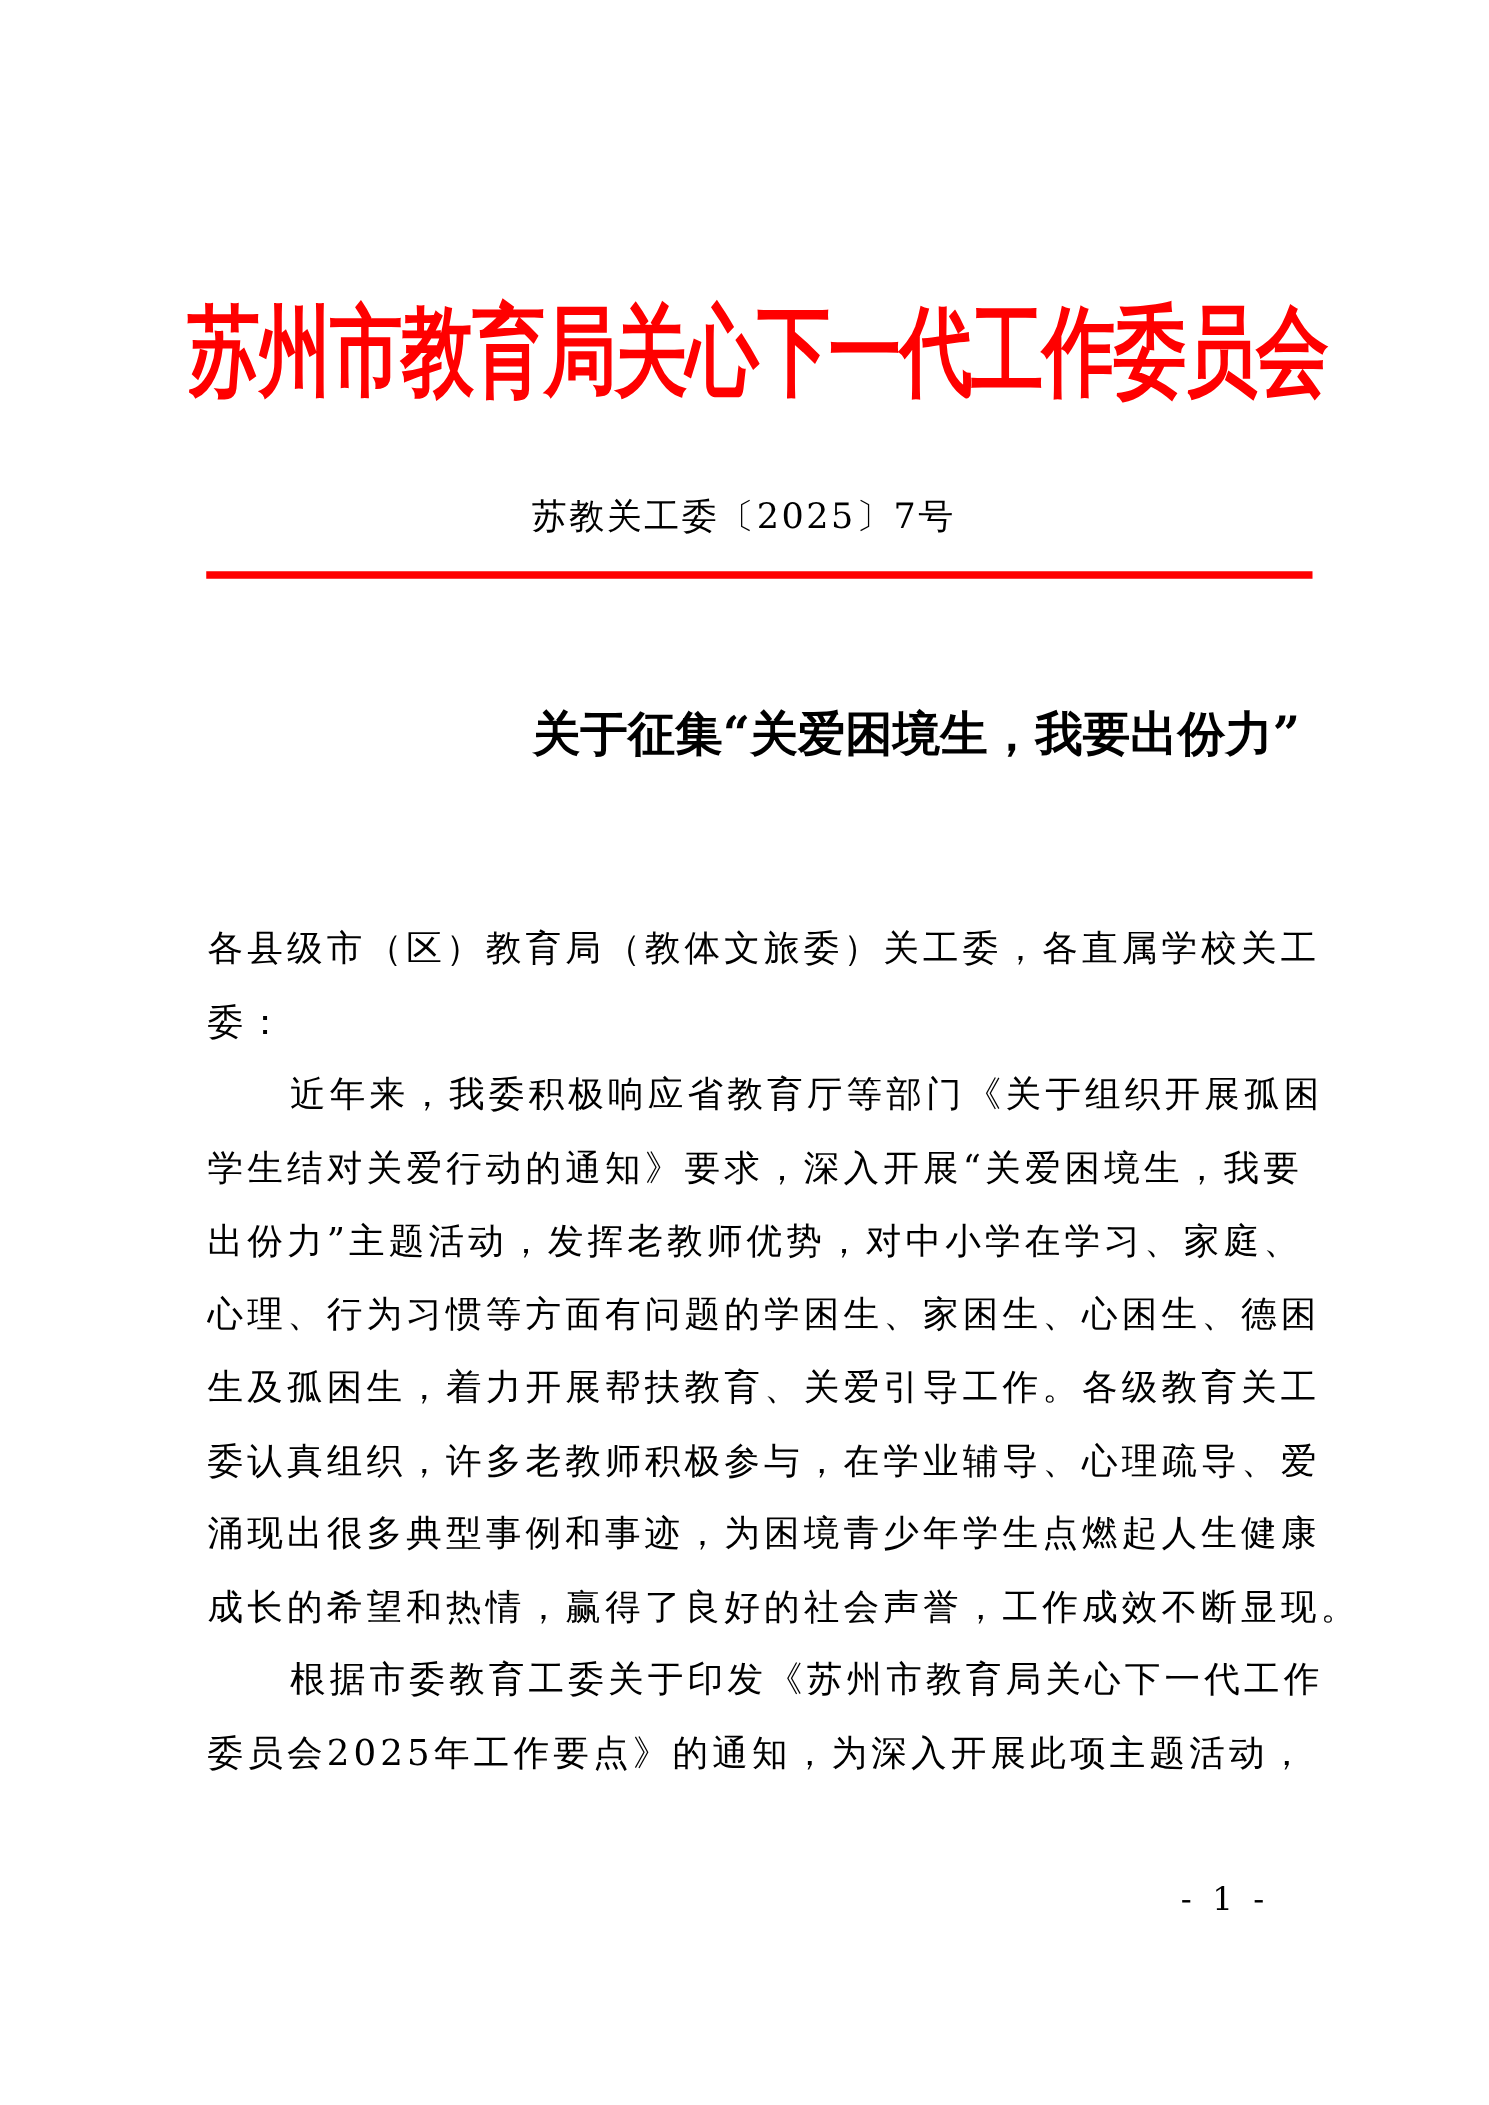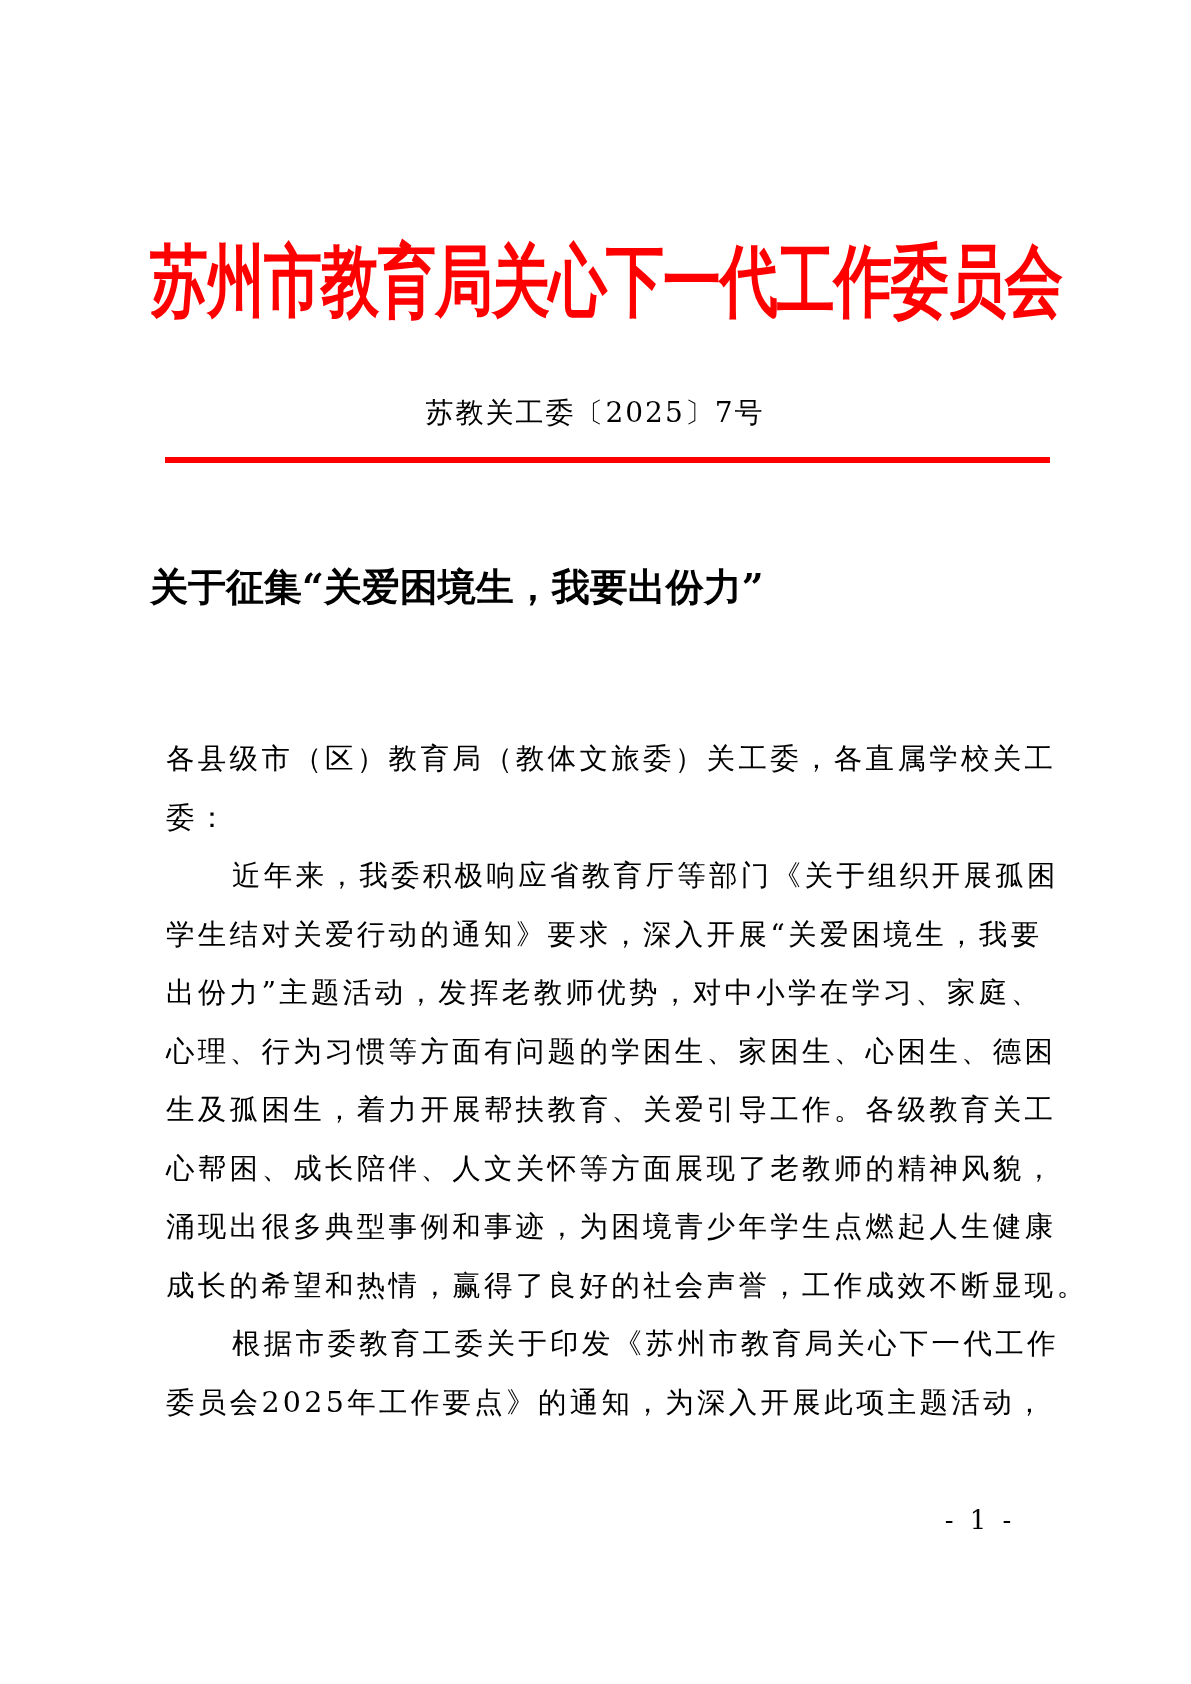--- a/index.html
+++ b/index.html
@@ -48,21 +48,21 @@
       top: 457px;
       width: 885px;
       height: 6px;
       background: #ff0000;
     }
     .title {
       position: absolute;
       left: 150px;
       top: 558px;
       width: 890px;
-      text-align: left;
+      text-align: right;
       font-family: "DejaVu Serif", serif;
       font-weight: bold;
       font-size: 38px;
       line-height: 58px;
       white-space: nowrap;
     }
     .body-text {
       position: absolute;
       left: 166px;
       top: 730px;
@@ -105,20 +105,20 @@
 </div>
 
 <div class="body-text">
   <div class="line">各县级市（区）教育局（教体文旅委）关工委，各直属学校关工</div>
   <div class="line">委：</div>
   <div class="line indent">近年来，我委积极响应省教育厅等部门《关于组织开展孤困</div>
   <div class="line">学生结对关爱行动的通知》要求，深入开展“关爱困境生，我要</div>
   <div class="line">出份力”主题活动，发挥老教师优势，对中小学在学习、家庭、</div>
   <div class="line">心理、行为习惯等方面有问题的学困生、家困生、心困生、德困</div>
   <div class="line">生及孤困生，着力开展帮扶教育、关爱引导工作。各级教育关工</div>
-  <div class="line">心帮困、成长陪伴、人文关怀等方面展现了老教师的精神风貌，</div>
+  <div class="line">委认真组织，许多老教师积极参与，在学业辅导、心理疏导、爱</div>
   <div class="line">涌现出很多典型事例和事迹，为困境青少年学生点燃起人生健康</div>
   <div class="line">成长的希望和热情，赢得了良好的社会声誉，工作成效不断显现。</div>
   <div class="line indent">根据市委教育工委关于印发《苏州市教育局关心下一代工作</div>
   <div class="line">委员会2025年工作要点》的通知，为深入开展此项主题活动，</div>
 </div>
 
 <div class="page-number">- 1 -</div>
 
 </body></html>

